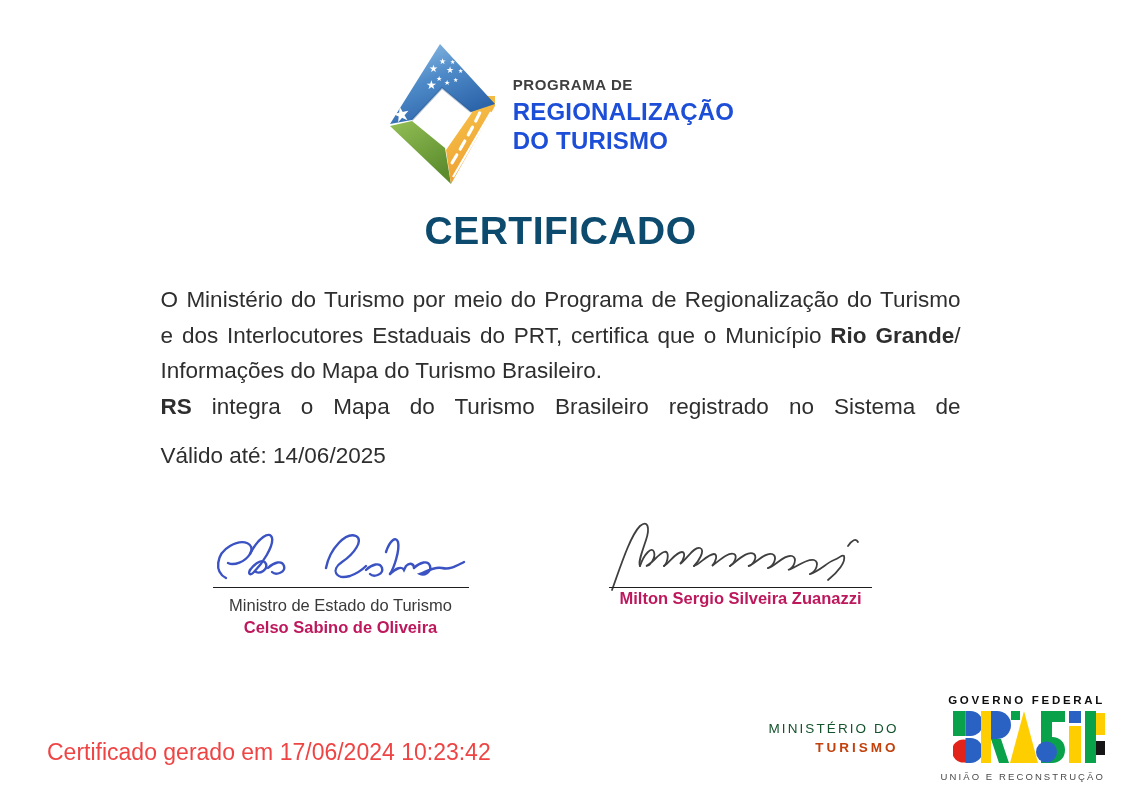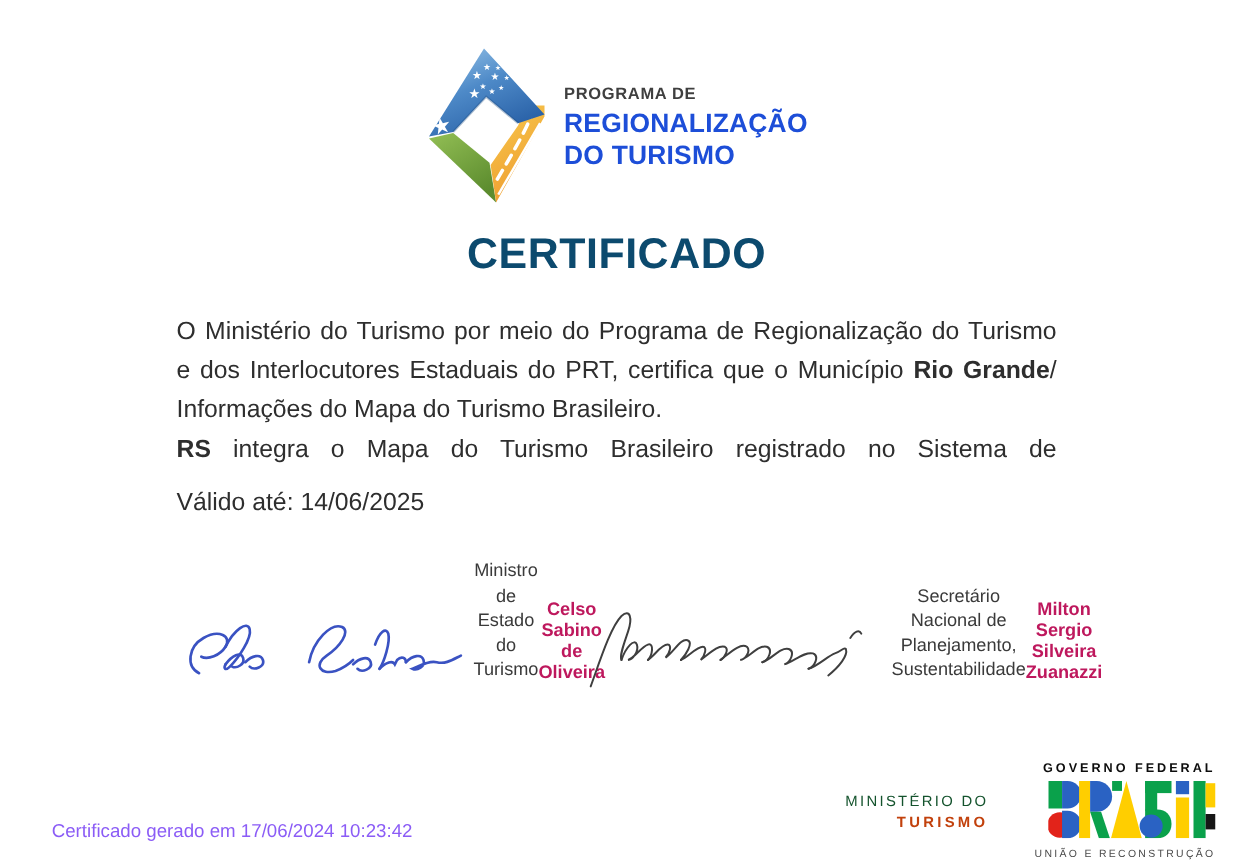--- a/index.html
+++ b/index.html
@@ -16,33 +16,33 @@
   
   .cert-title{margin:16px 0 0;text-align:center;font-size:39px;font-weight:bold;color:#0c4a6e;letter-spacing:.5px;line-height:46px;}
   
   .body-text{width:800px;margin:28px auto 0;font-size:22.5px;line-height:35.5px;color:#2e2e2e;}
   .body-line{text-align:justify;text-align-last:justify;}
   .body-line.last{text-align-last:left;}
   .body-text b{font-weight:bold;}
   .validity{width:800px;margin:19px auto 0;font-size:22.5px;color:#2e2e2e;}
   
   .sig-row{width:800px;margin:32px auto 0;display:flex;}
-  .sig-col{display:flex;flex-direction:row;align-items:flex-end;}
+  .sig-col{display:flex;flex-direction:column;align-items:center;}
   .sig-col.left{width:360px;}
   .sig-col.right{width:440px;}
   .sig-art{height:86px;display:flex;align-items:flex-end;justify-content:center;}
   .sig-art svg{margin-bottom:-7px;}
   .sig-line{border-top:1.6px solid #1f1f1f;height:0;}
   .left .sig-line{width:256px;}
   .right .sig-line{width:263px;}
   .sig-role{font-size:16.5px;color:#3a3a3a;margin-top:6px;line-height:22.5px;text-align:center;}
   .sig-role.cont{margin-top:0;}
   .sig-name{font-size:16.5px;font-weight:bold;color:#be185d;margin-top:1px;text-align:center;}
   
-  .footer-note{position:absolute;left:47px;bottom:23px;font-size:17px;color:#8b5cf6;}
+  .footer-note{position:absolute;left:47px;bottom:23px;font-size:23px;color:#ef4444;}
   .footer-brand{position:absolute;right:16px;bottom:7px;display:flex;align-items:center;gap:42px;}
   .ministry{text-align:right;}
   .ministry .m1{font-size:13.5px;letter-spacing:2.1px;color:#14532d;}
   .ministry .m2{font-size:13.5px;font-weight:bold;letter-spacing:3px;color:#c2410c;margin-top:4px;}
   .gov{display:flex;flex-direction:column;align-items:flex-end;}
   .gov .g1{font-size:11.5px;font-weight:bold;letter-spacing:2.7px;color:#0d0d0d;}
   .gov .wordmark{margin:5px 0 4px;}
   .gov .g2{font-size:9.5px;letter-spacing:2.1px;color:#4a4a4a;}
 </style>
 </head>
@@ -142,21 +142,20 @@
             <path d="M68,56 C74,52 80,42 86,42 C90,42 88,50 84,54 C92,48 98,36 104,38 C110,40 102,52 98,56"></path>
             <path d="M98,56 C104,54 112,44 118,44 C122,44 120,52 116,56 C124,50 132,42 138,44 C142,46 138,54 134,56"></path>
             <path d="M134,56 C142,50 152,40 158,44 C162,48 156,56 152,56 C160,54 168,42 176,44 C182,46 178,56 172,58"></path>
             <path d="M172,58 C180,56 188,44 196,46 C202,48 198,58 192,60 C200,58 210,48 218,50 C224,52 220,62 214,64"></path>
             <path d="M214,64 C222,62 232,52 238,50 C244,48 246,44 248,46 C250,52 242,62 232,70"></path>
             <path d="M252,36 C256,30 260,28 262,32"></path>
           </g>
         </svg>
       </div>
       <div class="sig-line"></div>
-      <div class="sig-role">Secretário Nacional de Planejamento, Sustentabilidade</div>
       <div class="sig-name">Milton Sergio Silveira Zuanazzi</div>
     </div>
 
   </div>
 
   <div class="footer-note">Certificado gerado em 17/06/2024 10:23:42</div>
 
   <div class="footer-brand">
     <div class="ministry">
       <div class="m1">MINISTÉRIO DO</div>

